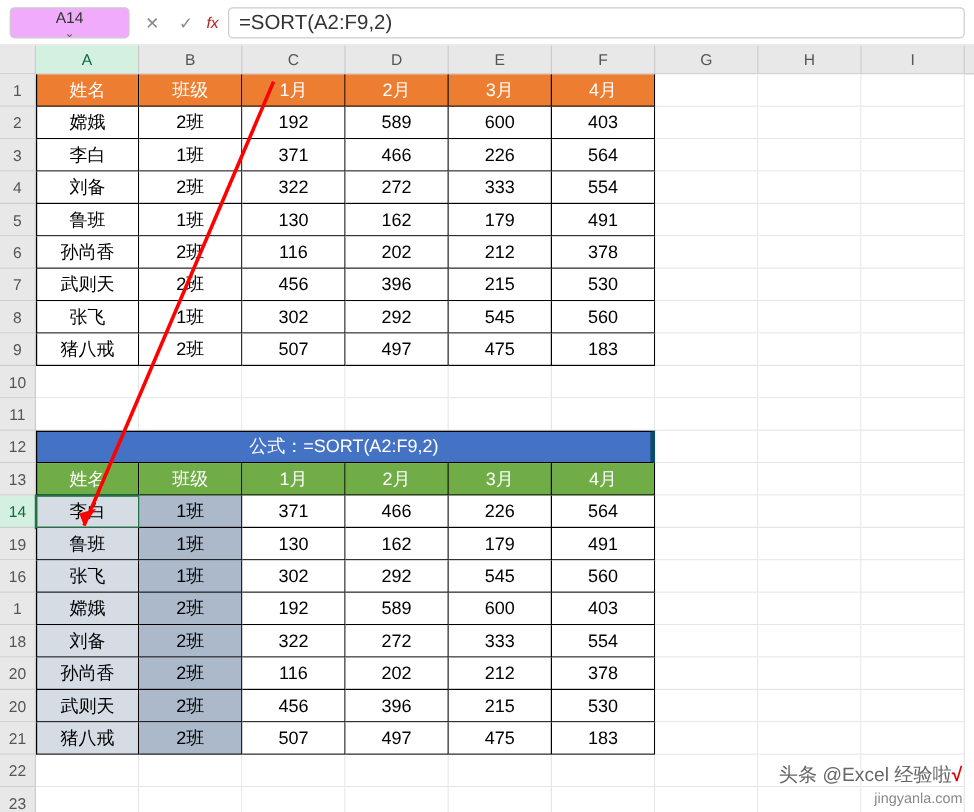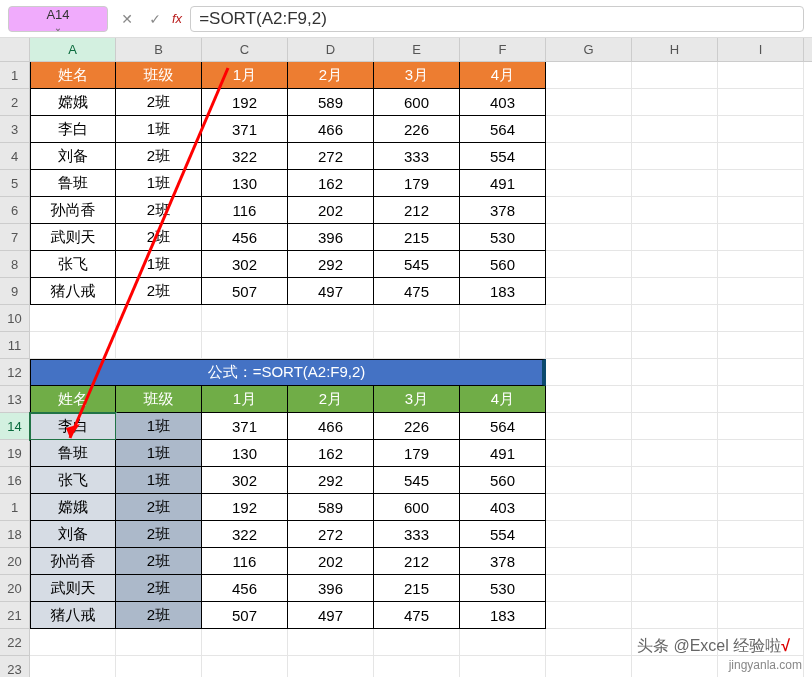--- a/index.html
+++ b/index.html
@@ -44,21 +44,21 @@
     .tbl2-name { background: #d6dce4; border-right: 1px solid #000; border-bottom: 1px solid #000; }
     .tbl2-name-first { border-left: 1px solid #000; }
     .tbl2-class { background: #acb9ca; border-right: 1px solid #000; border-bottom: 1px solid #000; }
     .tbl2-val { border-right: 1px solid #000; border-bottom: 1px solid #000; }
     
     .active-cell { outline: 2px solid #217346; outline-offset: -1px; }
     
     .arrow-line { position: absolute; pointer-events: none; }
     .col-h.sel, .row-h.sel { background: #d3f0e0; color: #0a6b3d; }
     
-    .watermark { position: absolute; right: 22px; bottom: 20px; font-size: 16px; color: #666; text-shadow: 1px 1px 2px #fff; }
+    .watermark { position: absolute; right: 10px; bottom: 20px; font-size: 16px; color: #666; text-shadow: 1px 1px 2px #fff; }
     .watermark2 { position: absolute; right: 10px; bottom: 5px; font-size: 12px; color: #888; }
     .check { color: #d00; font-weight: bold; }
   </style>
 </head>
 <body>
 
 <div class="toolbar">
   <div class="name-box">
     <span class="name-box-text">A14</span>
     <span class="dropdown-chev">⌄</span>

